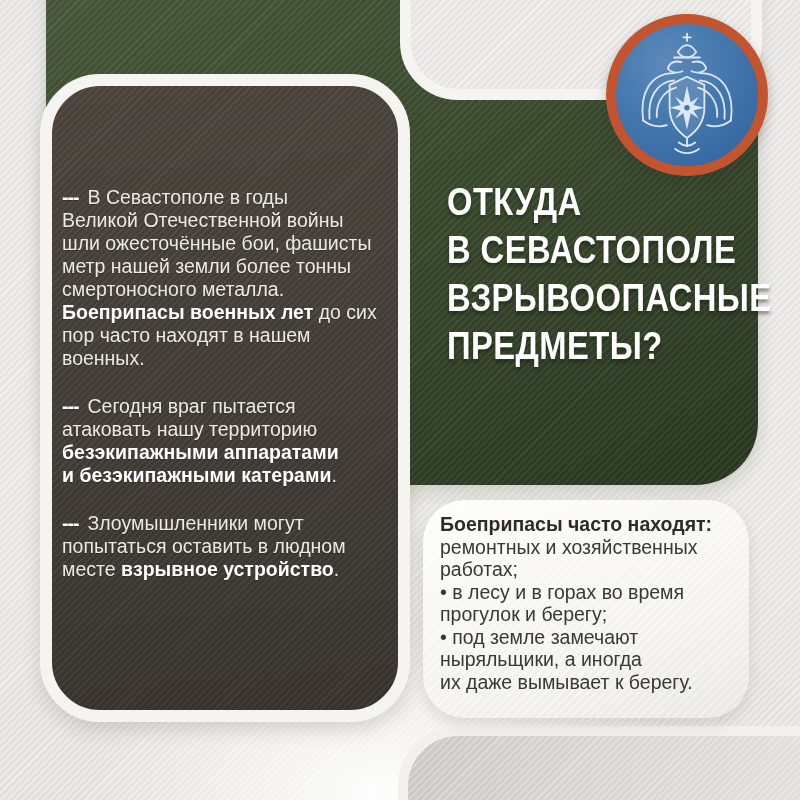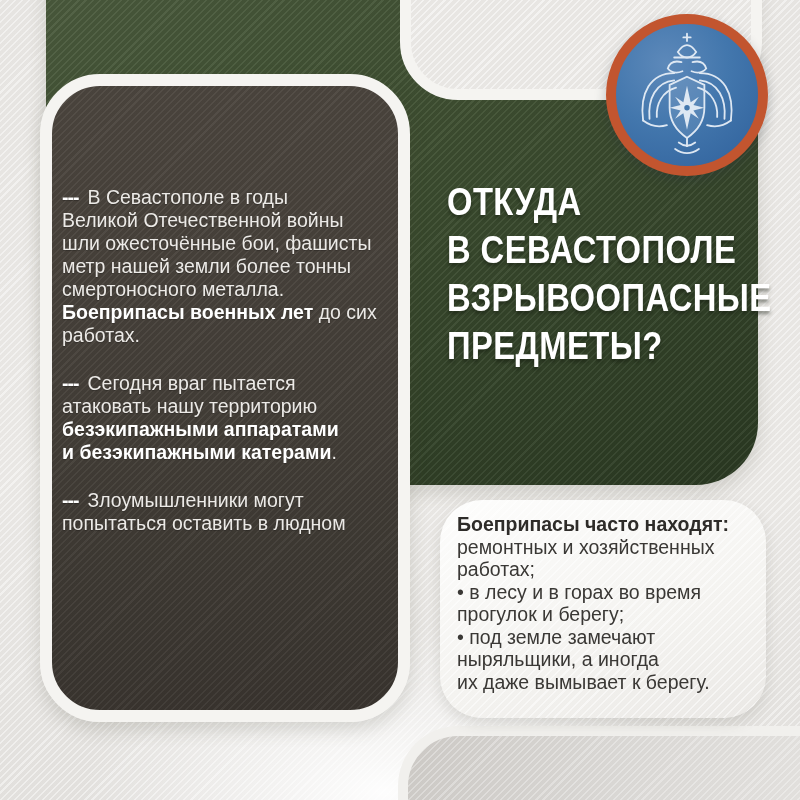--- a/index.html
+++ b/index.html
@@ -61,21 +61,21 @@
   .emblem{
     position:absolute;left:606px;top:14px;width:162px;height:162px;z-index:6;
     box-sizing:border-box;border:10px solid #c2552f;border-radius:50%;
     background:radial-gradient(circle at 35% 28%,#5d89ba 0%,#4377ad 45%,#2f609b 100%);
     display:flex;align-items:center;justify-content:center;
     box-shadow:0 5px 12px rgba(40,50,60,.28);
   }
 
   
   .info-panel{
-    position:absolute;left:440px;top:500px;width:326px;height:218px;z-index:4;
+    position:absolute;left:423px;top:500px;width:326px;height:218px;z-index:4;
     box-sizing:border-box;border-radius:42px;padding:13px 0 0 17px;
     background:
       repeating-linear-gradient(135deg, rgba(255,255,255,.5) 0 1.5px, rgba(0,0,0,0) 1.5px 6px),
       linear-gradient(160deg,#fdfdfc 0%,#f4f3f0 60%,#eae8e5 100%);
     font-size:19.5px;line-height:22.5px;color:#3a3835;
     box-shadow:0 6px 14px rgba(70,70,58,.14);
   }
   .info-panel .heading{font-weight:bold;color:#2e2c29;}
   .info-panel .line{white-space:nowrap;}
 
@@ -100,31 +100,33 @@
 
   <div class="card">
     <div>
         <div class="para">
           <div class="line"><span class="dash">---</span><span>В Севастополе в годы</span></div>
           <div class="line"><span>Великой Отечественной войны</span></div>
           <div class="line"><span>шли ожесточённые бои, фашисты</span></div>
           <div class="line"><span>метр нашей земли более тонны</span></div>
           <div class="line"><span>смертоносного металла.</span></div>
           <div class="line"><span class="b">Боеприпасы военных лет</span><span> до сих</span></div>
-          <div class="line"><span>работах.</span></div>
+          <div class="line"><span>пор часто находят в нашем</span></div>
+          <div class="line"><span>военных.</span></div>
         </div>
         <div class="para">
           <div class="line"><span class="dash">---</span><span>Сегодня враг пытается</span></div>
           <div class="line"><span>атаковать нашу территорию</span></div>
           <div class="line"><span class="b">безэкипажными аппаратами</span></div>
           <div class="line"><span class="b">и безэкипажными катерами</span><span>.</span></div>
         </div>
         <div class="para">
           <div class="line"><span class="dash">---</span><span>Злоумышленники могут</span></div>
           <div class="line"><span>попытаться оставить в людном</span></div>
+          <div class="line"><span>месте </span><span class="b">взрывное устройство</span><span>.</span></div>
         </div>
       </div>
   </div>
 
   <div class="title">
       <div class="line">ОТКУДА</div>
       <div class="line">В СЕВАСТОПОЛЕ</div>
       <div class="line">ВЗРЫВООПАСНЫЕ</div>
       <div class="line">ПРЕДМЕТЫ?</div>
     </div>

